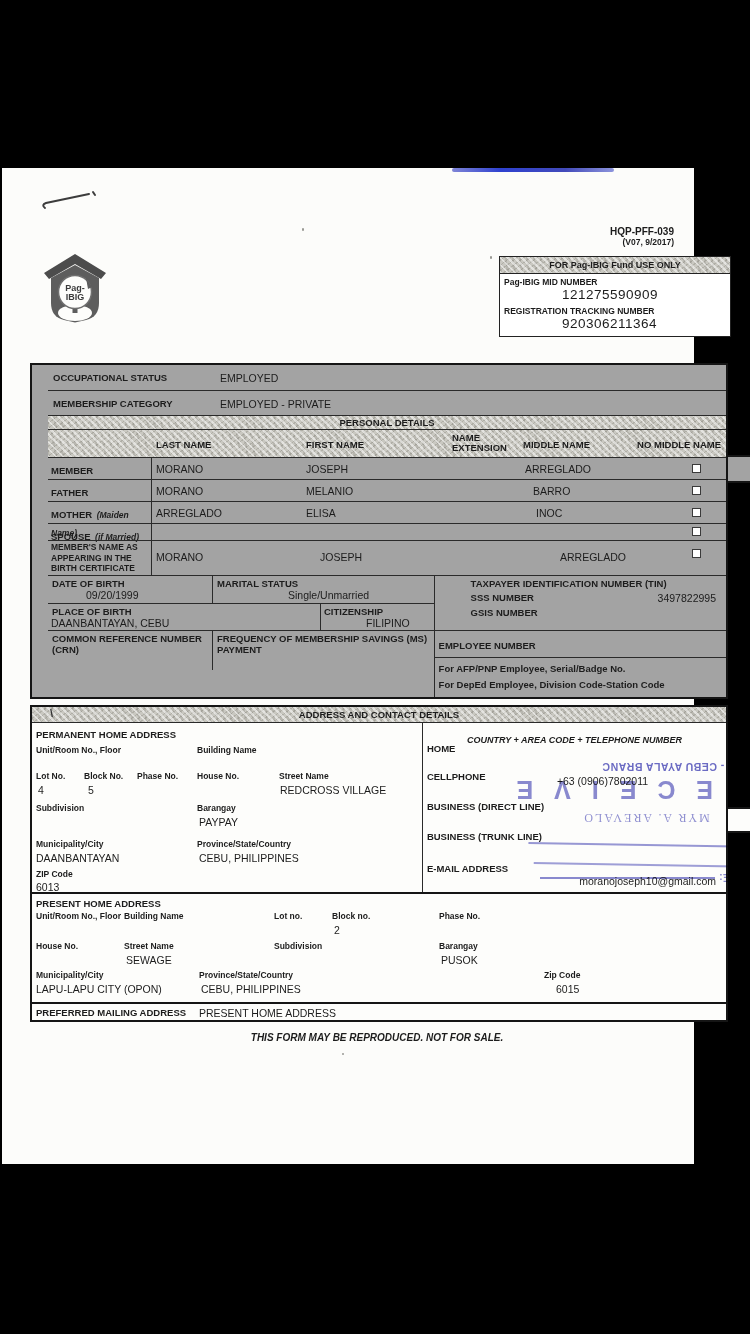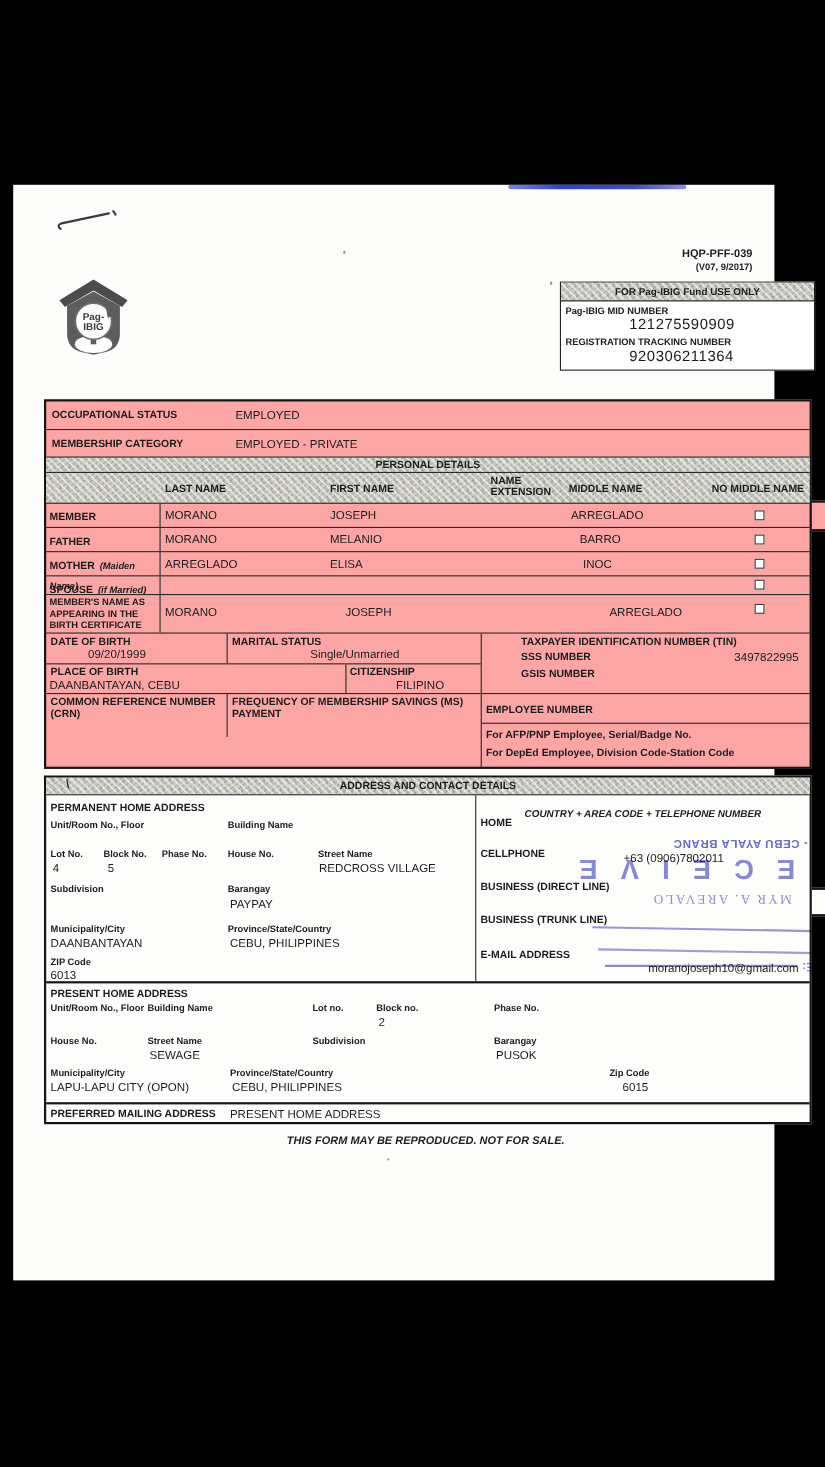--- a/index.html
+++ b/index.html
@@ -1,19 +1,19 @@
 <!DOCTYPE html>
 <html><head>
 <meta charset="utf-8">
 <style>
   * { box-sizing: border-box; margin: 0; padding: 0; }
   html,body { background:#000; }
   body { font-family:"Liberation Sans", sans-serif; }
   .screen { position:relative; width:750px; height:1334px; background:#000; overflow:hidden; margin:0 auto; }
-  .paper { position:absolute; top:168px; left:12px; width:692px; height:996px; background:#fcfcfa; color:#1c1c1c; }
+  .paper { position:absolute; top:168px; left:2px; width:692px; height:996px; background:#fcfcfa; color:#1c1c1c; }
 
   
   .blue-smudge { position:absolute; left:450px; top:0; width:162px; height:4px;
     background:linear-gradient(90deg, rgba(25,35,185,.55), rgba(35,55,205,.95) 30%, rgba(20,30,170,.8) 70%, rgba(30,45,190,.5));
     border-radius:2px; }
   .speck { position:absolute; width:2px; height:3px; background:#9a9a94; border-radius:1px; }
 
   .pen-stroke { position:absolute; left:35px; top:14px; }
 
   
@@ -32,21 +32,21 @@
   .ub-val { font-size:13.5px; padding-left:58px; letter-spacing:.5px; }
   .ub-gap { height:4px; }
 
   .mottle { background-color:#c9c8c1;
     background-image:
       repeating-linear-gradient(45deg, rgba(255,255,255,.5) 0 2px, transparent 2px 5px),
       repeating-linear-gradient(-37deg, rgba(110,108,98,.28) 0 1px, transparent 1px 4px),
       repeating-linear-gradient(80deg, rgba(90,88,80,.16) 0 2px, transparent 2px 7px); }
 
   
-  .t1 { position:absolute; left:28px; top:195px; width:698px; border:2px solid #151515; background:#fca5a5; }
+  .t1 { position:absolute; left:28px; top:195px; width:698px; border:2px solid #151515; background:#a3a3a3;padding-left:16px; }
   .row { position:relative; border-top:1px solid #2a2a2a; }
   .row:first-child { border-top:none; }
   .abs { position:absolute; white-space:nowrap; }
   .lbl { font-size:9.5px; font-weight:bold; }
   .lbl-sm { font-size:8.5px; font-weight:bold; }
   .val { font-size:10.5px; }
   .it { font-style:italic; }
 
   .r-status { height:25px; }
   .bar-title { height:14px; font-size:9.5px; font-weight:bold; text-align:center; line-height:14px; }

